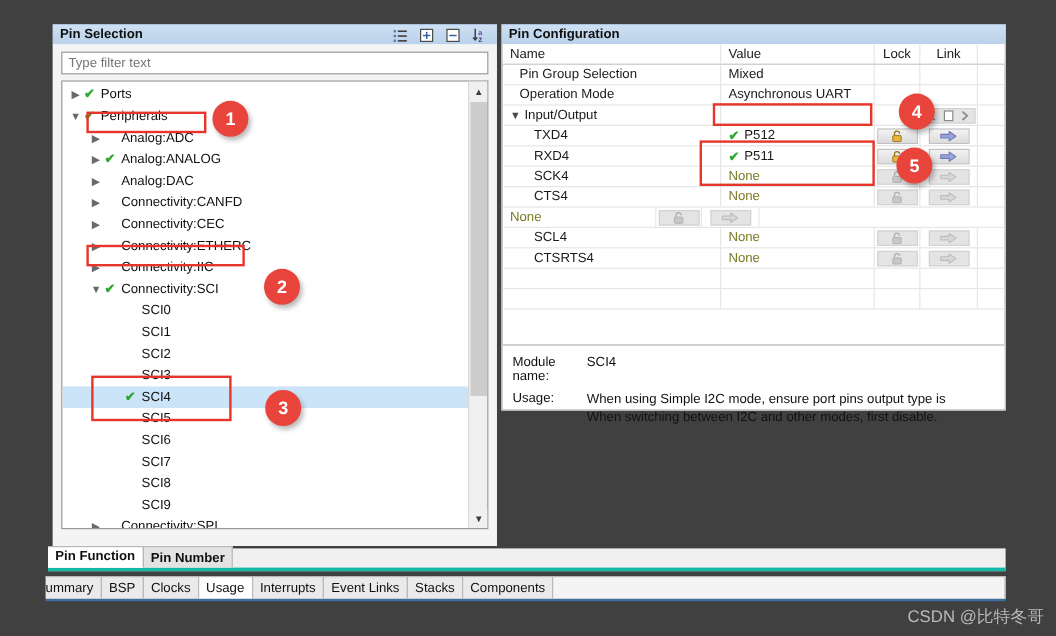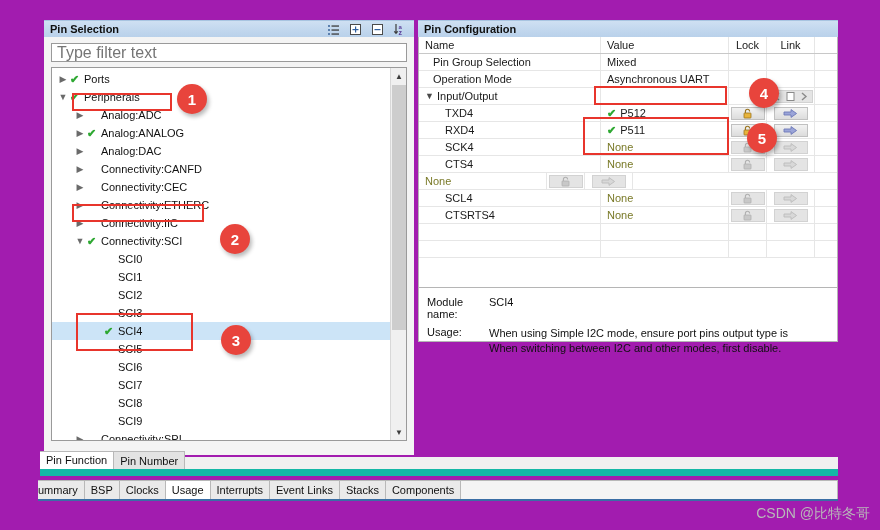--- a/index.html
+++ b/index.html
@@ -5,21 +5,21 @@
   * { box-sizing: border-box; }
   html, body {
     margin: 0; padding: 0;
     width: 880px; height: 530px;
     background: #ffffff;
     font-family: "Liberation Sans", sans-serif;
     font-size: 11px;
     color: #1a1a1a;
     overflow: hidden;
   }
-  #root { position: relative; width: 880px; height: 530px; background: #a21caf; }
+  #root { position: relative; width: 880px; height: 530px; background: #404040; }
 
   
   .panel { position: absolute; background: #ffffff; }
   .panel-header {
     height: 17px;
     background: linear-gradient(to bottom, #cfe0f2 0%, #c3d8ee 50%, #b9d1ea 100%);
     border-top: 1px solid #a8c4e0;
     display: flex; align-items: center;
     padding: 0 6px;
     font-weight: bold;
@@ -32,21 +32,21 @@
   .hdr-icon { width: 13px; height: 13px; display: block; cursor: pointer; }
 
   
   #pin-selection { left: 44px; top: 20px; width: 370px; height: 435px; }
   .ps-body { position: absolute; left:0; top:17px; right:0; bottom:0; background:#f4f4f4; padding: 6px 7px 6px 7px; }
   .filter-box {
     width: 100%; height: 19px;
     border: 1px solid #9a9a9a;
     background: #ffffff;
     font-family: "Liberation Sans", sans-serif;
-    font-size: 16px;
+    font-size: 11px;
     color: #808080;
     padding: 0 5px;
     outline: none;
   }
   .tree-wrap {
     position: relative;
     margin-top: 5px;
     height: 374px;
     border: 1px solid #9a9a9a;
     background: #ffffff;
@@ -105,21 +105,21 @@
     background:#ffffff;
     padding: 8px 8px 0 8px;
     font-size: 11px;
   }
   .info-row { display:flex; margin-bottom: 6px; }
   .info-lbl { width: 62px; flex:0 0 62px; color:#111; }
   .info-val { color:#111; }
   .info-txt { color:#111; line-height: 15px; }
 
   
-  #subtabs { position:absolute; left:40px; top:457px; width:798px; height:19px; background:#f0f0f0; border-bottom:7px solid #14b8a6; display:flex; align-items:flex-end; }
+  #subtabs { position:absolute; left:40px; top:457px; width:798px; height:19px; background:#f0f0f0; border-bottom:3px solid #14b8a6; display:flex; align-items:flex-end;font-weight:bold; }
   .subtab { height:18px; padding:0 6px; display:flex; align-items:center; font-size:11px; color:#111; border:1px solid #b8b8b8; border-bottom:none; background:#e3e3e3; margin-right:-1px; }
   .subtab.active { background:#ffffff; border-bottom:1px solid #ffffff; }
   .subtab.first { border-left:none; }
 
   #worktabs { position:absolute; left:38px; top:481px; width:800px; height:20px; display:flex; align-items:flex-end; border-bottom:2px solid #3a6ea5; }
   .wtab { height:19px; padding:0 6px; display:flex; align-items:center; font-size:11px; color:#111; border:1px solid #b8b8b8; border-bottom:none; background:#eaeaea; margin-right:-1px; }
   .wtab.active { background:#ffffff; font-weight:normal; }
   .wtab.clipped { padding-left:0; border-left:none; }
   .wtab-fill { flex:1 1 auto; border:1px solid #b8b8b8; border-bottom:none; height:19px; background:#f4f4f4; }
 

